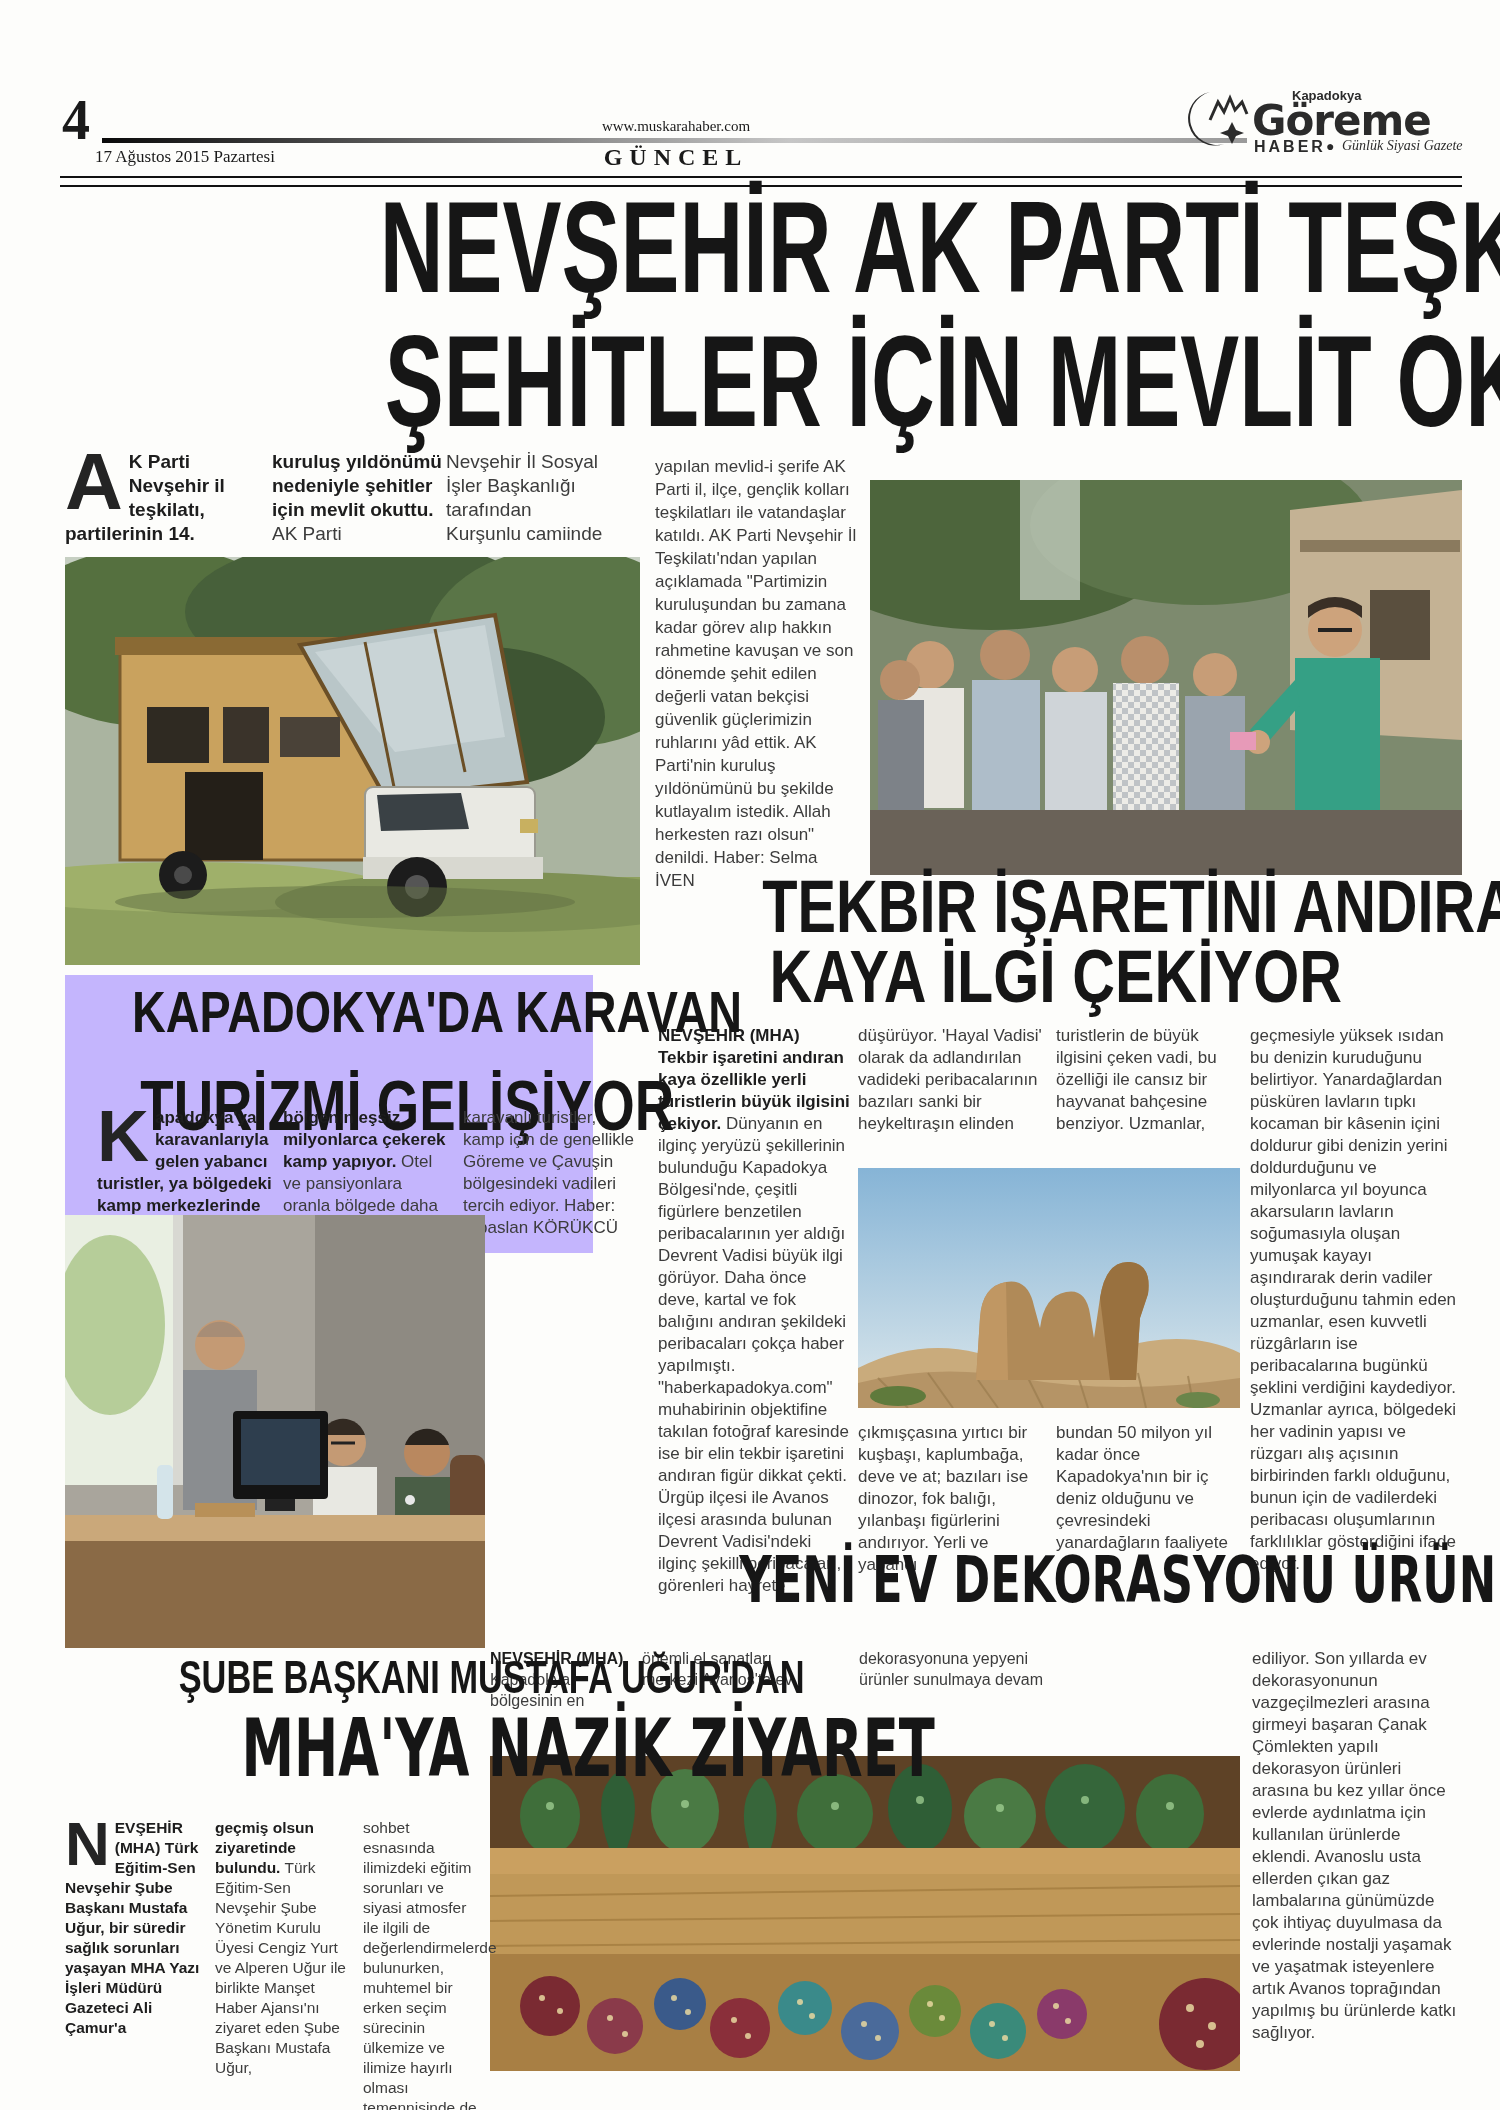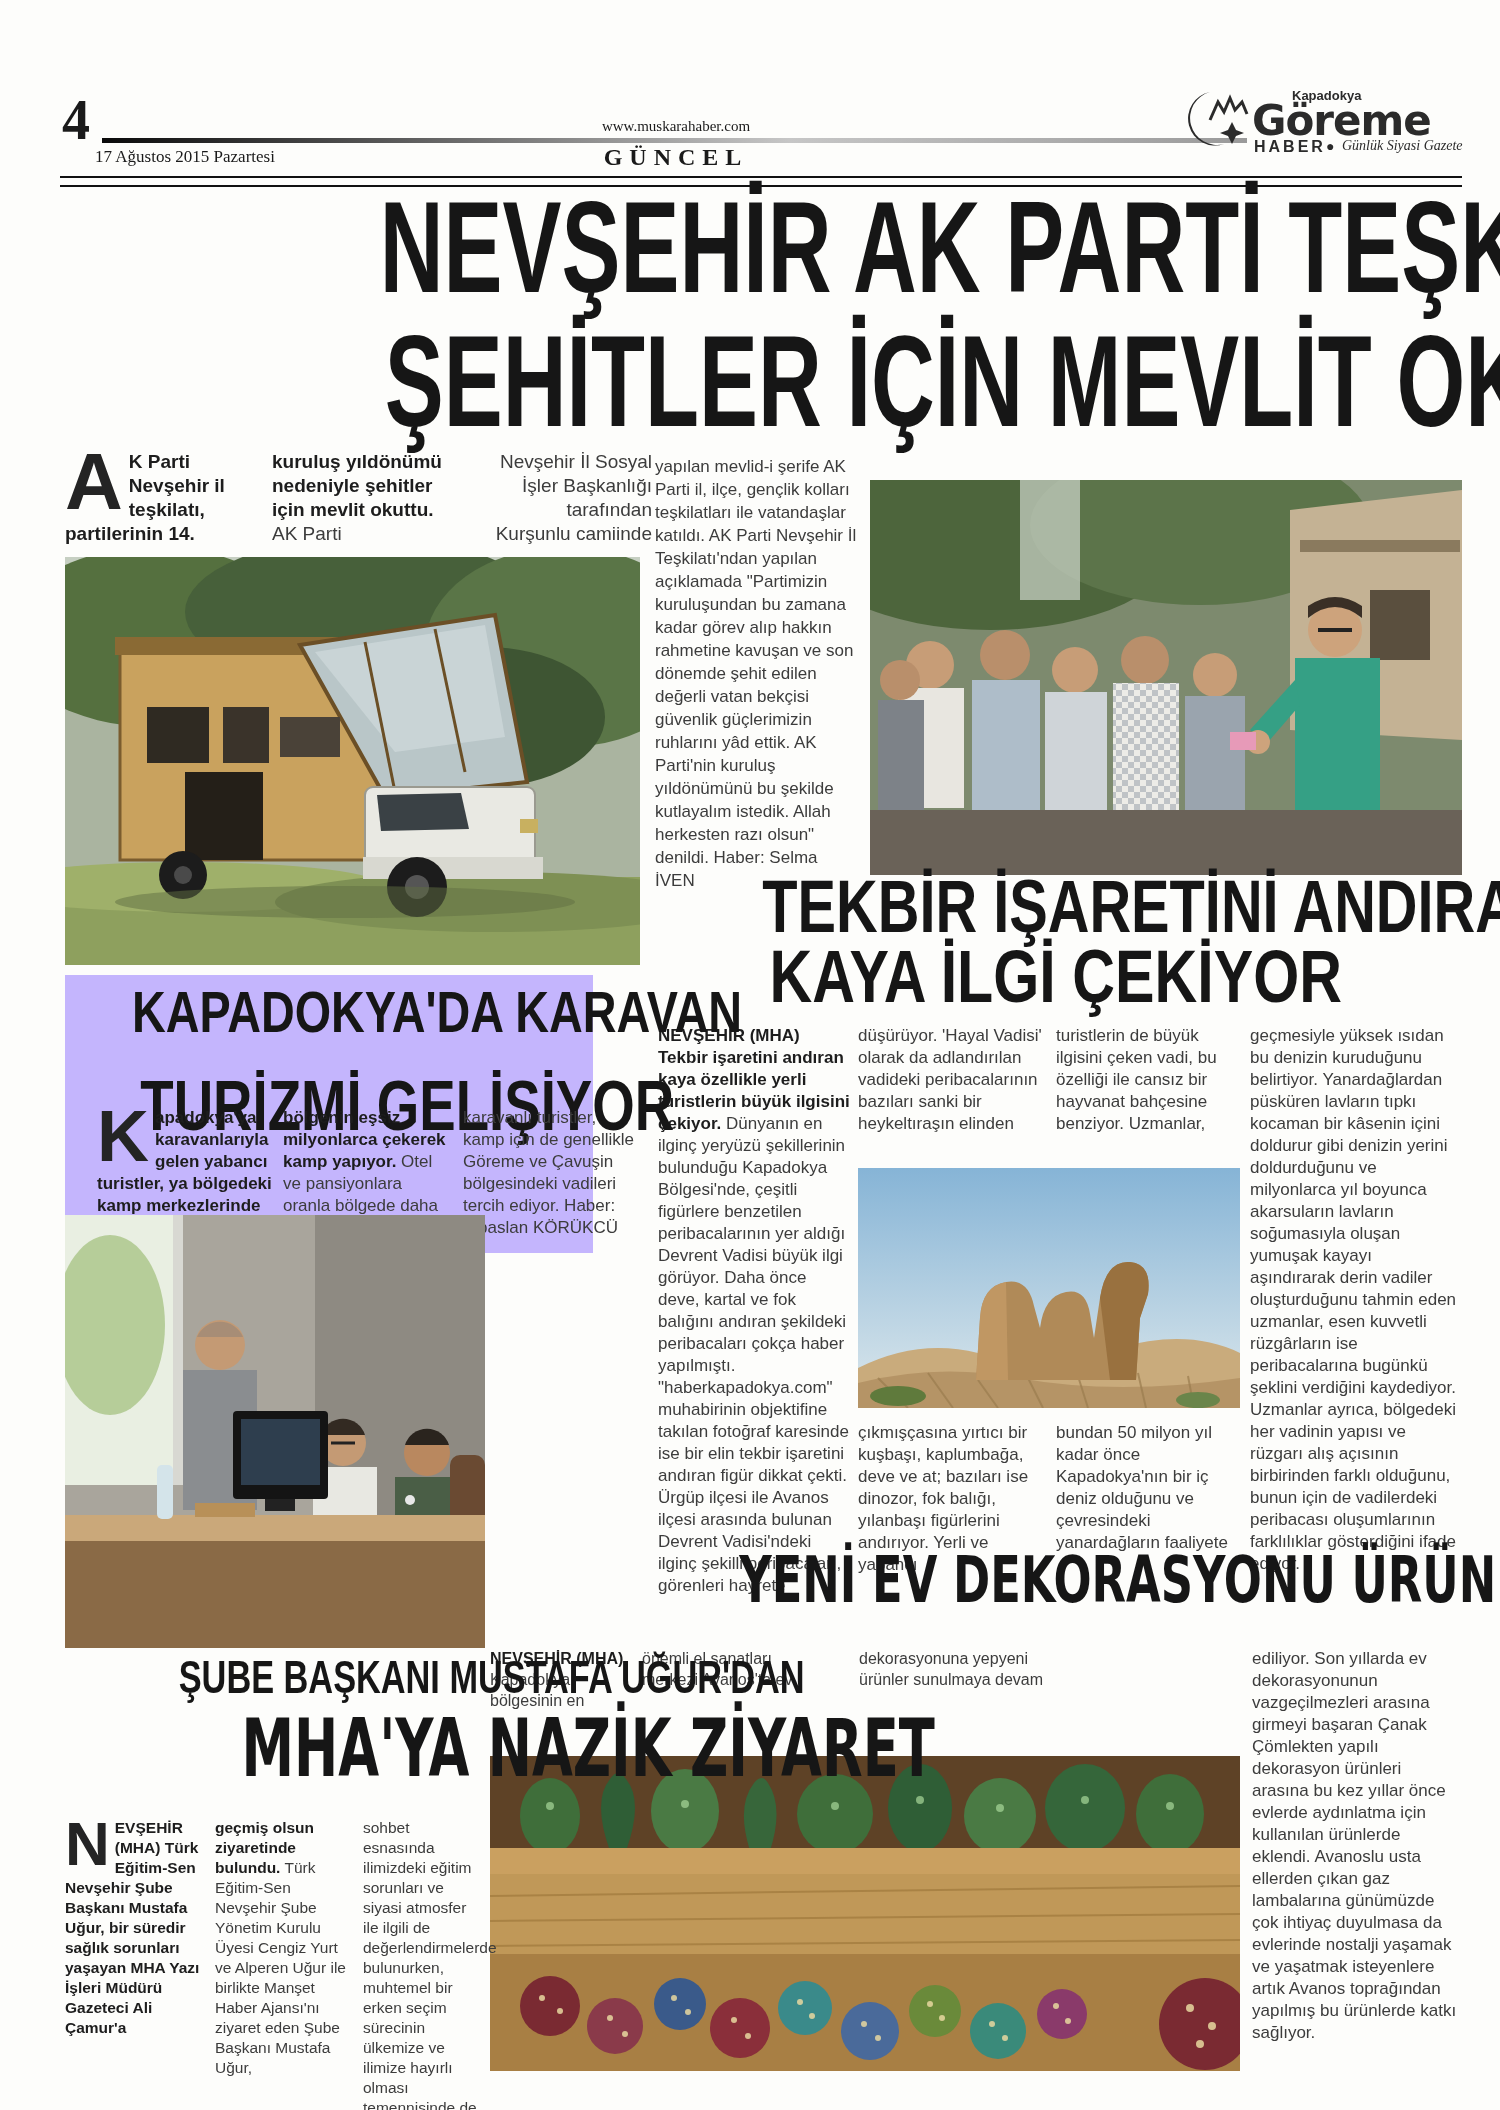--- a/index.html
+++ b/index.html
@@ -60,21 +60,21 @@
   <div class="abs hl" style="left:60px;top:316px;width:1400px;font-size:130px;line-height:130px;">
     <span class="hl-in" style="transform:scaleX(0.68);">ŞEHİTLER İÇİN MEVLİT OKUTTU</span>
   </div>
 
   <div class="abs txt intro" style="left:65px;top:450px;width:198px;">
     <span class="dropcap">A</span><span class="blead">K Parti Nevşehir il teşkilatı, partilerinin 14.</span>
   </div>
   <div class="abs txt intro" style="left:272px;top:450px;width:182px;">
     <span class="blead">kuruluş yıldönümü nedeniyle şehitler için mevlit okuttu.</span><span> AK Parti</span>
   </div>
-  <div class="abs txt intro" style="left:487px;top:450px;width:165px;text-align:right;">Nevşehir İl Sosyal İşler Başkanlığı tarafından Kurşunlu camiinde</div>
+  <div class="abs txt intro" style="left:446px;top:450px;width:165px;">Nevşehir İl Sosyal İşler Başkanlığı tarafından Kurşunlu camiinde</div>
 
   <div class="abs txt" style="left:655px;top:455px;width:205px;line-height:23px;">yapılan mevlid-i şerife AK Parti il, ilçe, gençlik kolları teşkilatları ile vatandaşlar katıldı. AK Parti Nevşehir İl Teşkilatı'ndan yapılan açıklamada "Partimizin kuruluşundan bu zamana kadar görev alıp hakkın rahmetine kavuşan ve son dönemde şehit edilen değerli vatan bekçisi güvenlik güçlerimizin ruhlarını yâd ettik. AK Parti'nin kuruluş yıldönümünü bu şekilde kutlayalım istedik. Allah herkesten razı olsun" denildi. Haber: Selma İVEN</div>
 
   <div class="ph" style="left:65px;top:557px;width:575px;height:408px;">
     <svg width="575" height="408" viewBox="0 0 575 408">
       <rect width="575" height="408" fill="#aab4a0"></rect>
       <rect x="0" y="0" width="575" height="70" fill="#c6cfc2"></rect>
       <ellipse cx="90" cy="80" rx="150" ry="90" fill="#55703f"></ellipse>
       <ellipse cx="300" cy="55" rx="180" ry="75" fill="#47603a"></ellipse>
       <ellipse cx="500" cy="90" rx="140" ry="100" fill="#5a7547"></ellipse>

